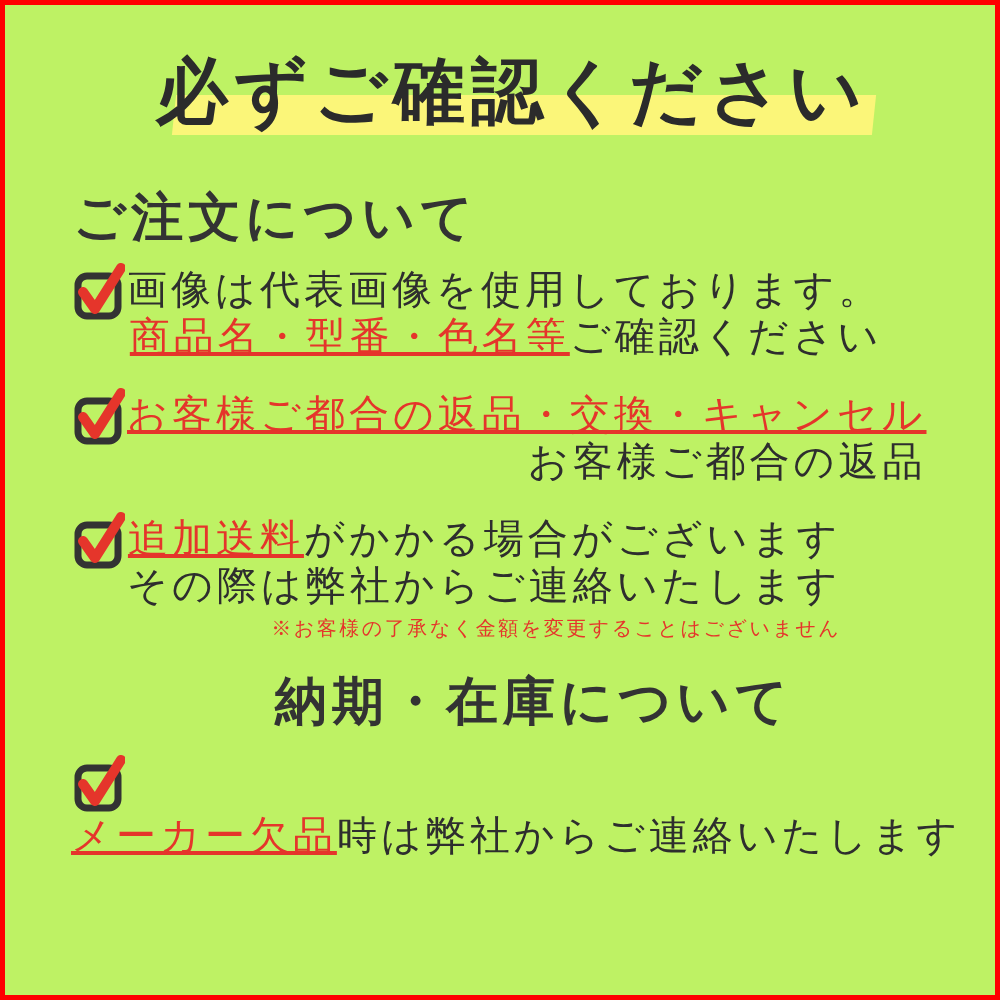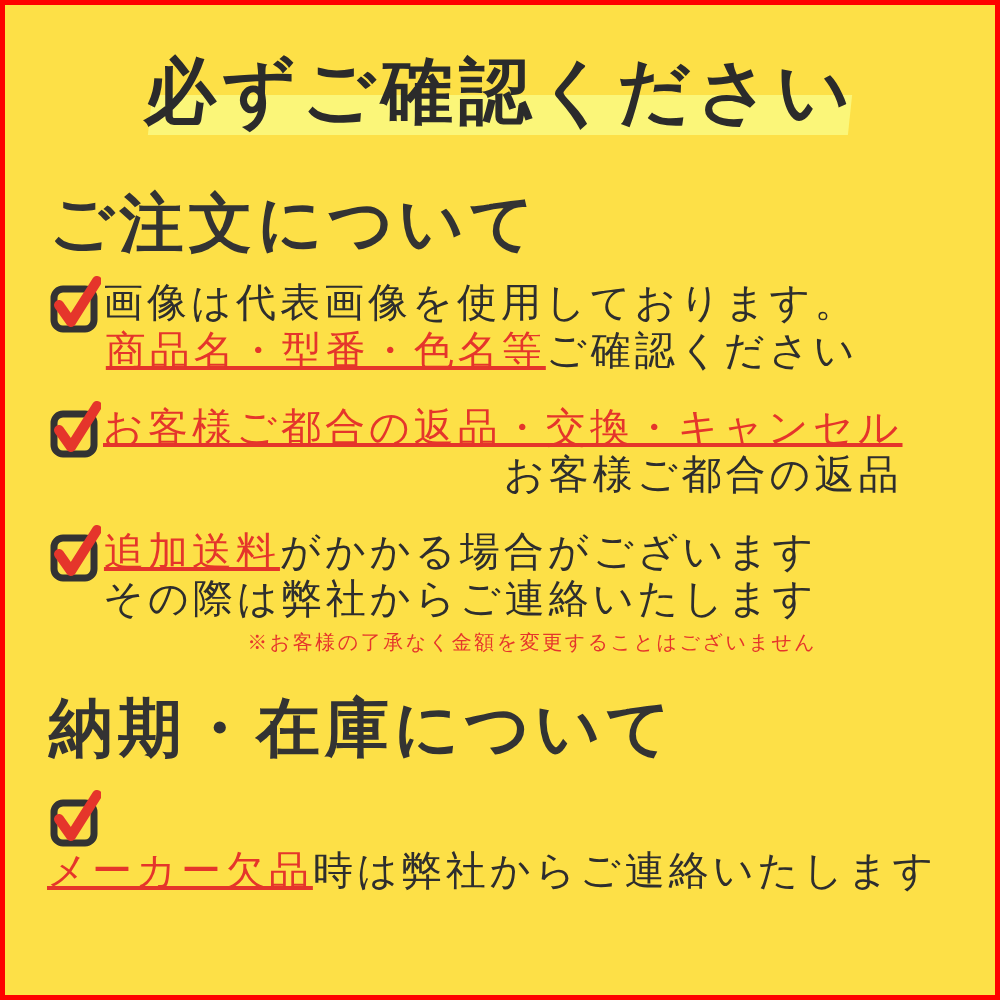--- a/index.html
+++ b/index.html
@@ -1,40 +1,40 @@
 <!DOCTYPE html>
 <html><head>
 <meta charset="utf-8">
 <style>
   * { margin:0; padding:0; box-sizing:border-box; }
   html,body { width:1000px; height:1000px; }
   body { font-family:"Liberation Serif","DejaVu Serif",serif; background:#fff; }
 
   .frame {
     position:relative; width:1000px; height:1000px;
-    background:#fde047; border:5px solid #fe0000; overflow:hidden;
+    background:#bef264; border:5px solid #fe0000; overflow:hidden;padding-left:24px;
   }
 
   
   .title-wrap { position:relative; margin-top:36px; text-align:center; height:102px; }
   .title-highlight {
     position:absolute; left:145px; top:54px; width:700px; height:40px;
     background:#fbf679; transform:skewX(-6deg);
   }
   .title-text {
     position:relative; font-size:72px; font-weight:bold; color:#2b2b2b;
     letter-spacing:6px; line-height:102px; white-space:nowrap;
   }
 
   
   .section-heading {
-    margin:46px 0 0 44px; font-size:64px; font-weight:bold;
+    margin:46px 0 0 44px; font-size:52px; font-weight:bold;
     color:#333; letter-spacing:5px; line-height:1.1; white-space:nowrap;
   }
-  .section-heading.second { margin-top:40px; }
+  .section-heading.second { margin-top:32px;text-align:center; }
 
   
   .item { display:flex; align-items:flex-start; margin:30px 0 0 42px; }
   .item.i1 { margin-top:20px; }
   .item.i4 { margin-top:22px; }
   .item.i5 { margin-top:28px;flex-direction:column; }
   .checkbox { flex:0 0 auto; width:54px; height:58px; margin:-4px 2px 0 0; }
   .item-text {
     font-size:40px; color:#2e2e2e; letter-spacing:4px; line-height:1.18;text-align:right;
   }

